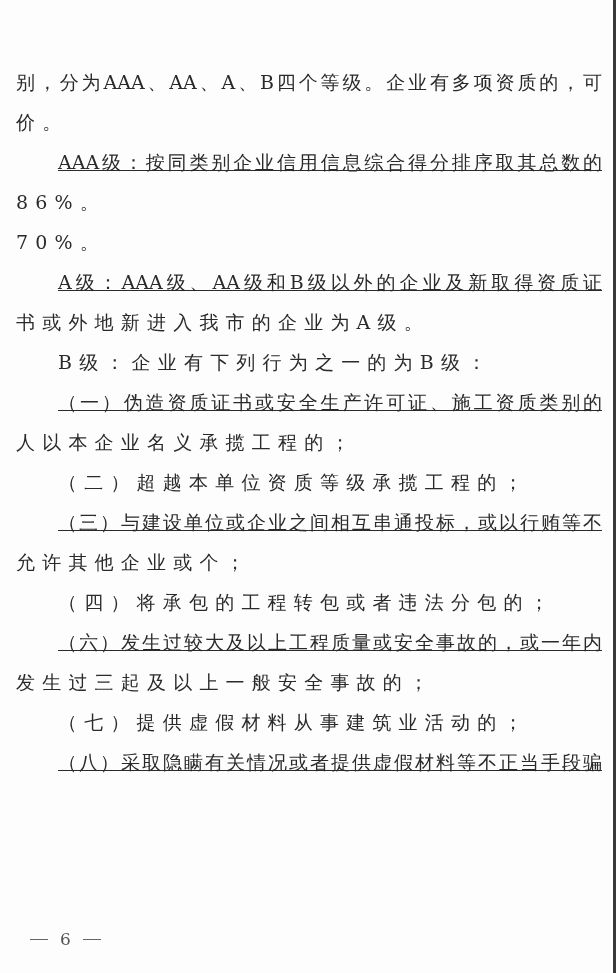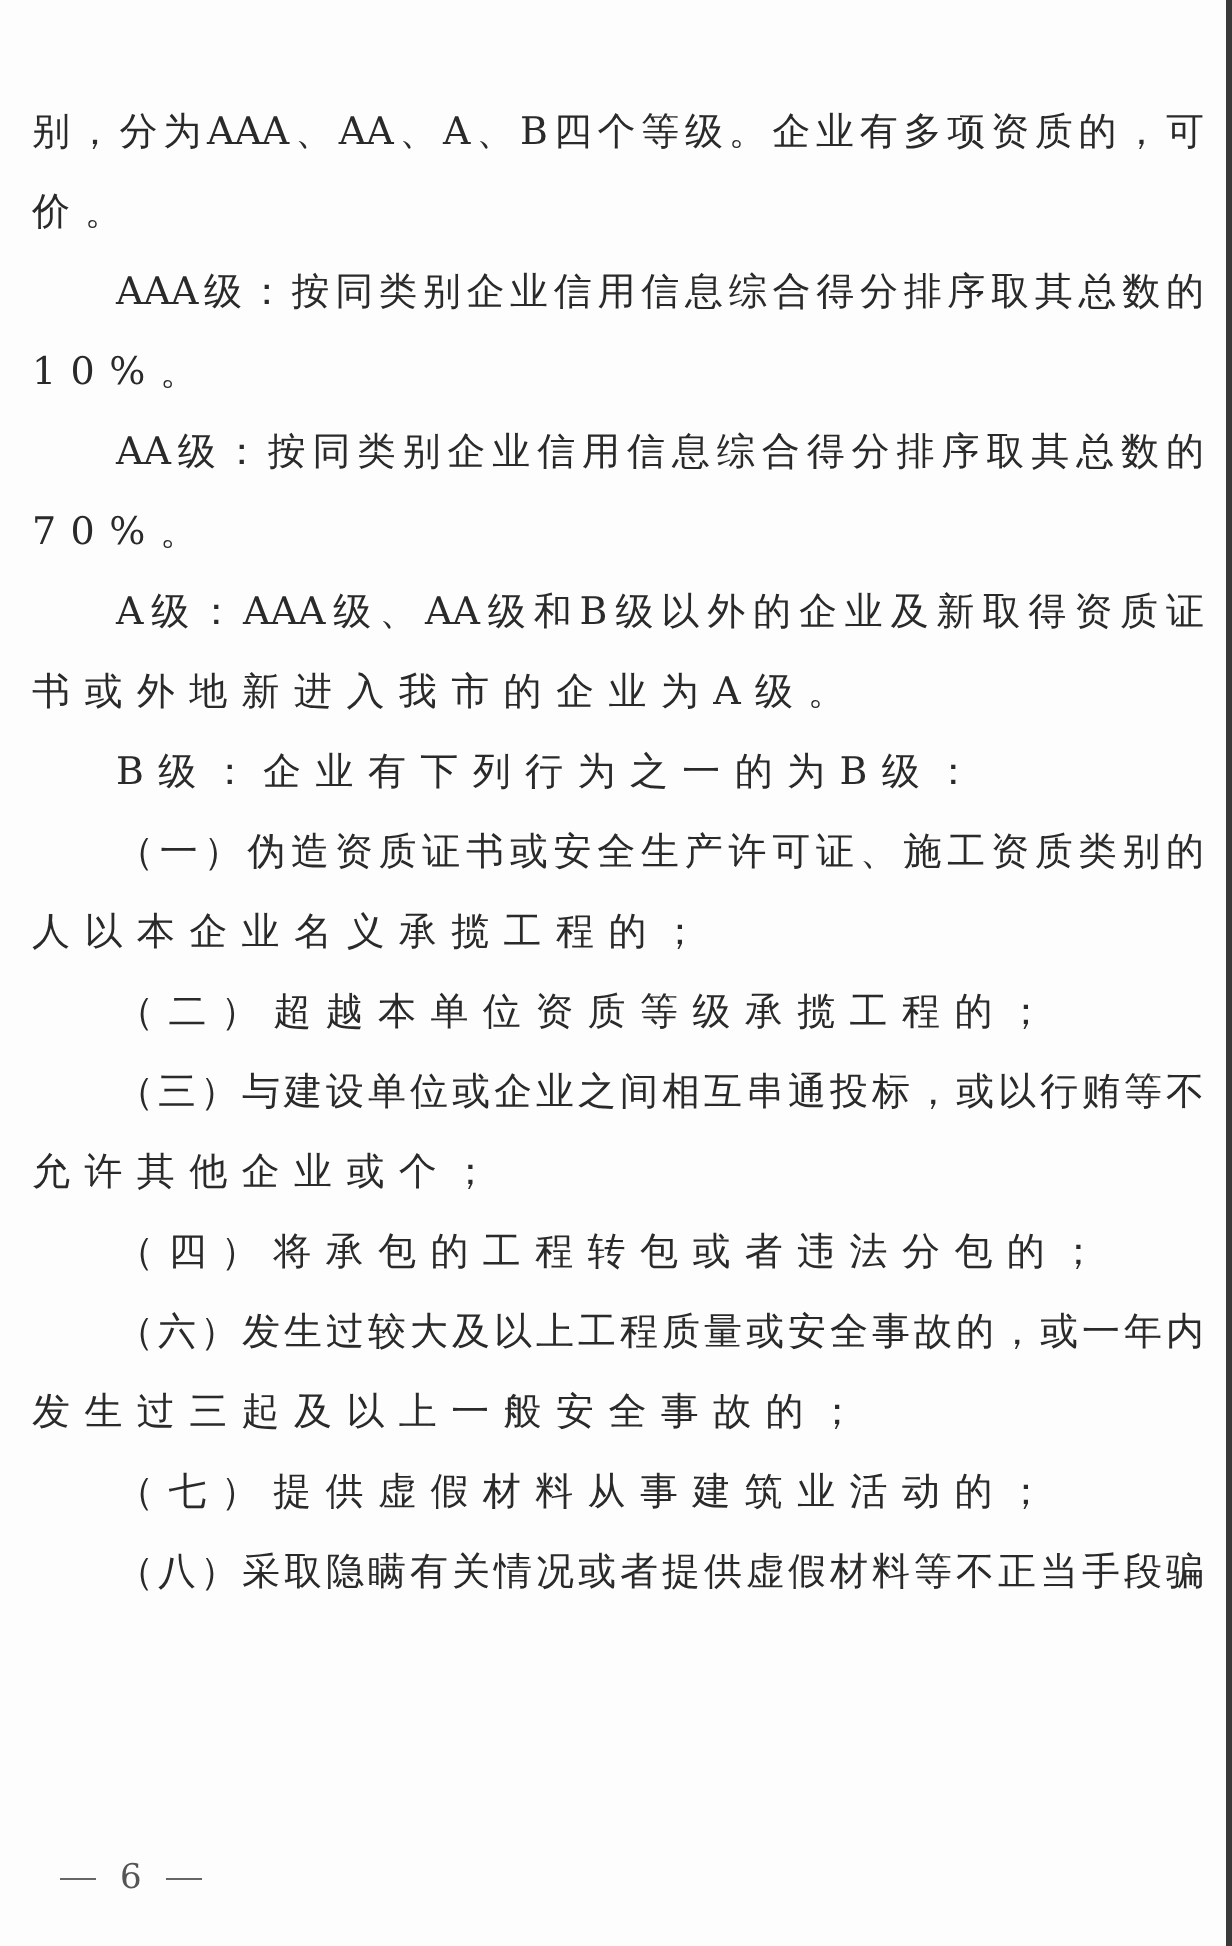--- a/index.html
+++ b/index.html
@@ -27,41 +27,42 @@
       position: absolute;
       right: 0;
       top: 0;
       width: 3px;
       height: 973px;
       background: #3a3a3a;
     }
     .body-text {
       position: absolute;
       left: 16px;
-      top: 46px;
+      top: 62px;
       width: 586px;
     }
     .line {
       height: 40px;
       line-height: 40px;
       font-size: 19px;
       letter-spacing: 7.2px;
       white-space: nowrap;
       overflow: visible;
     }
     .line.indent {
       padding-left: 42px;
     }
     .line.justify {
       text-align: justify;
       text-align-last: justify;
       letter-spacing: 0;
     }
     .line.justify.indent {
       padding-left: 42px;
+      text-decoration: underline;
     }
     .footer {
       position: absolute;
       left: 30px;
       top: 927px;
       height: 24px;
       line-height: 24px;
       font-size: 17px;
       color: #555;
       display: flex;
@@ -77,23 +78,22 @@
   </style>
 </head>
 <body>
 
 <div class="page">
   <div class="body-text">
     <div class="line justify">别，分为AAA、AA、A、B四个等级。企业有多项资质的，可</div>
     <div class="line">价。</div>
 
     <div class="line justify indent">AAA级：按同类别企业信用信息综合得分排序取其总数的</div>
-    <div class="line">10%。</div>
+    <div class="line">86%。</div>
 
-    <div class="line justify indent">AA级：按同类别企业信用信息综合得分排序取其总数的</div>
     <div class="line">70%。</div>
 
     <div class="line justify indent">A级：AAA级、AA级和B级以外的企业及新取得资质证</div>
     <div class="line">书或外地新进入我市的企业为A级。</div>
 
     <div class="line indent">B级：企业有下列行为之一的为B级：</div>
 
     <div class="line justify indent">（一）伪造资质证书或安全生产许可证、施工资质类别的</div>
     <div class="line">人以本企业名义承揽工程的；</div>
 

